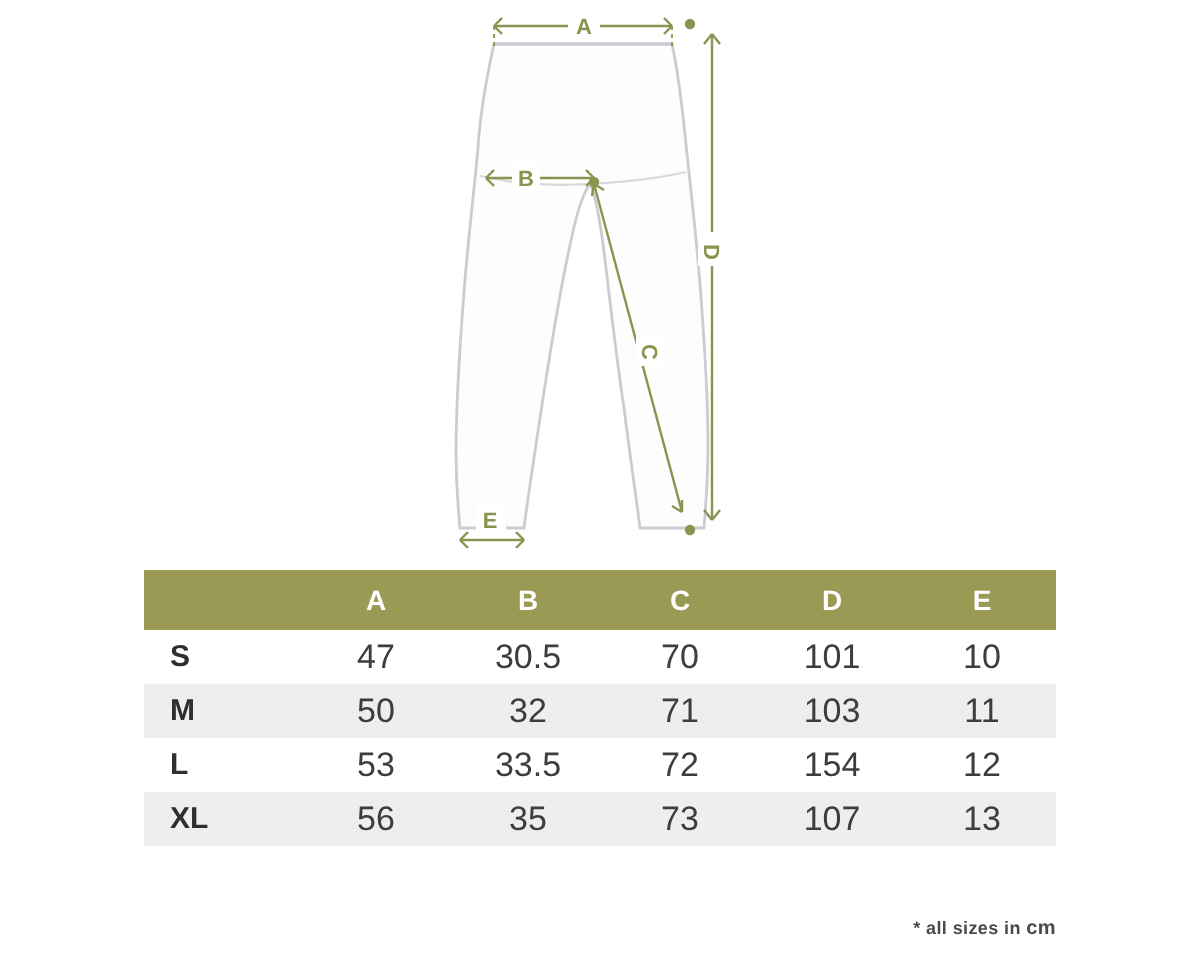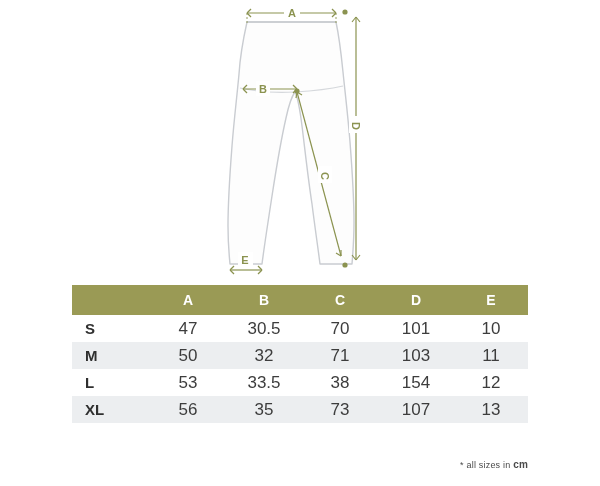--- a/index.html
+++ b/index.html
@@ -52,20 +52,21 @@
     font-size:15px;
     color:#2f2f2f;
   }
   .footnote{
     position:absolute;
     right:72px;
     top:459px;
     font-size:9px;
     color:#4a4a4a;
     letter-spacing:.2px;
+    font-weight:bold;
   }
   .footnote b{font-size:10px;}
 </style>
 </head>
 <body>
 
 <div class="wrap">
 
   <div class="diagram">
     <svg width="600" height="288" viewBox="0 0 600 288" xmlns="http://www.w3.org/2000/svg">
@@ -187,21 +188,21 @@
           <td>50</td>
           <td>32</td>
           <td>71</td>
           <td>103</td>
           <td>11</td>
         </tr>
         <tr class="odd">
           <td class="rowlabel">L</td>
           <td>53</td>
           <td>33.5</td>
-          <td>38</td>
+          <td>72</td>
           <td>154</td>
           <td>12</td>
         </tr>
         <tr class="even">
           <td class="rowlabel">XL</td>
           <td>56</td>
           <td>35</td>
           <td>73</td>
           <td>107</td>
           <td>13</td>

